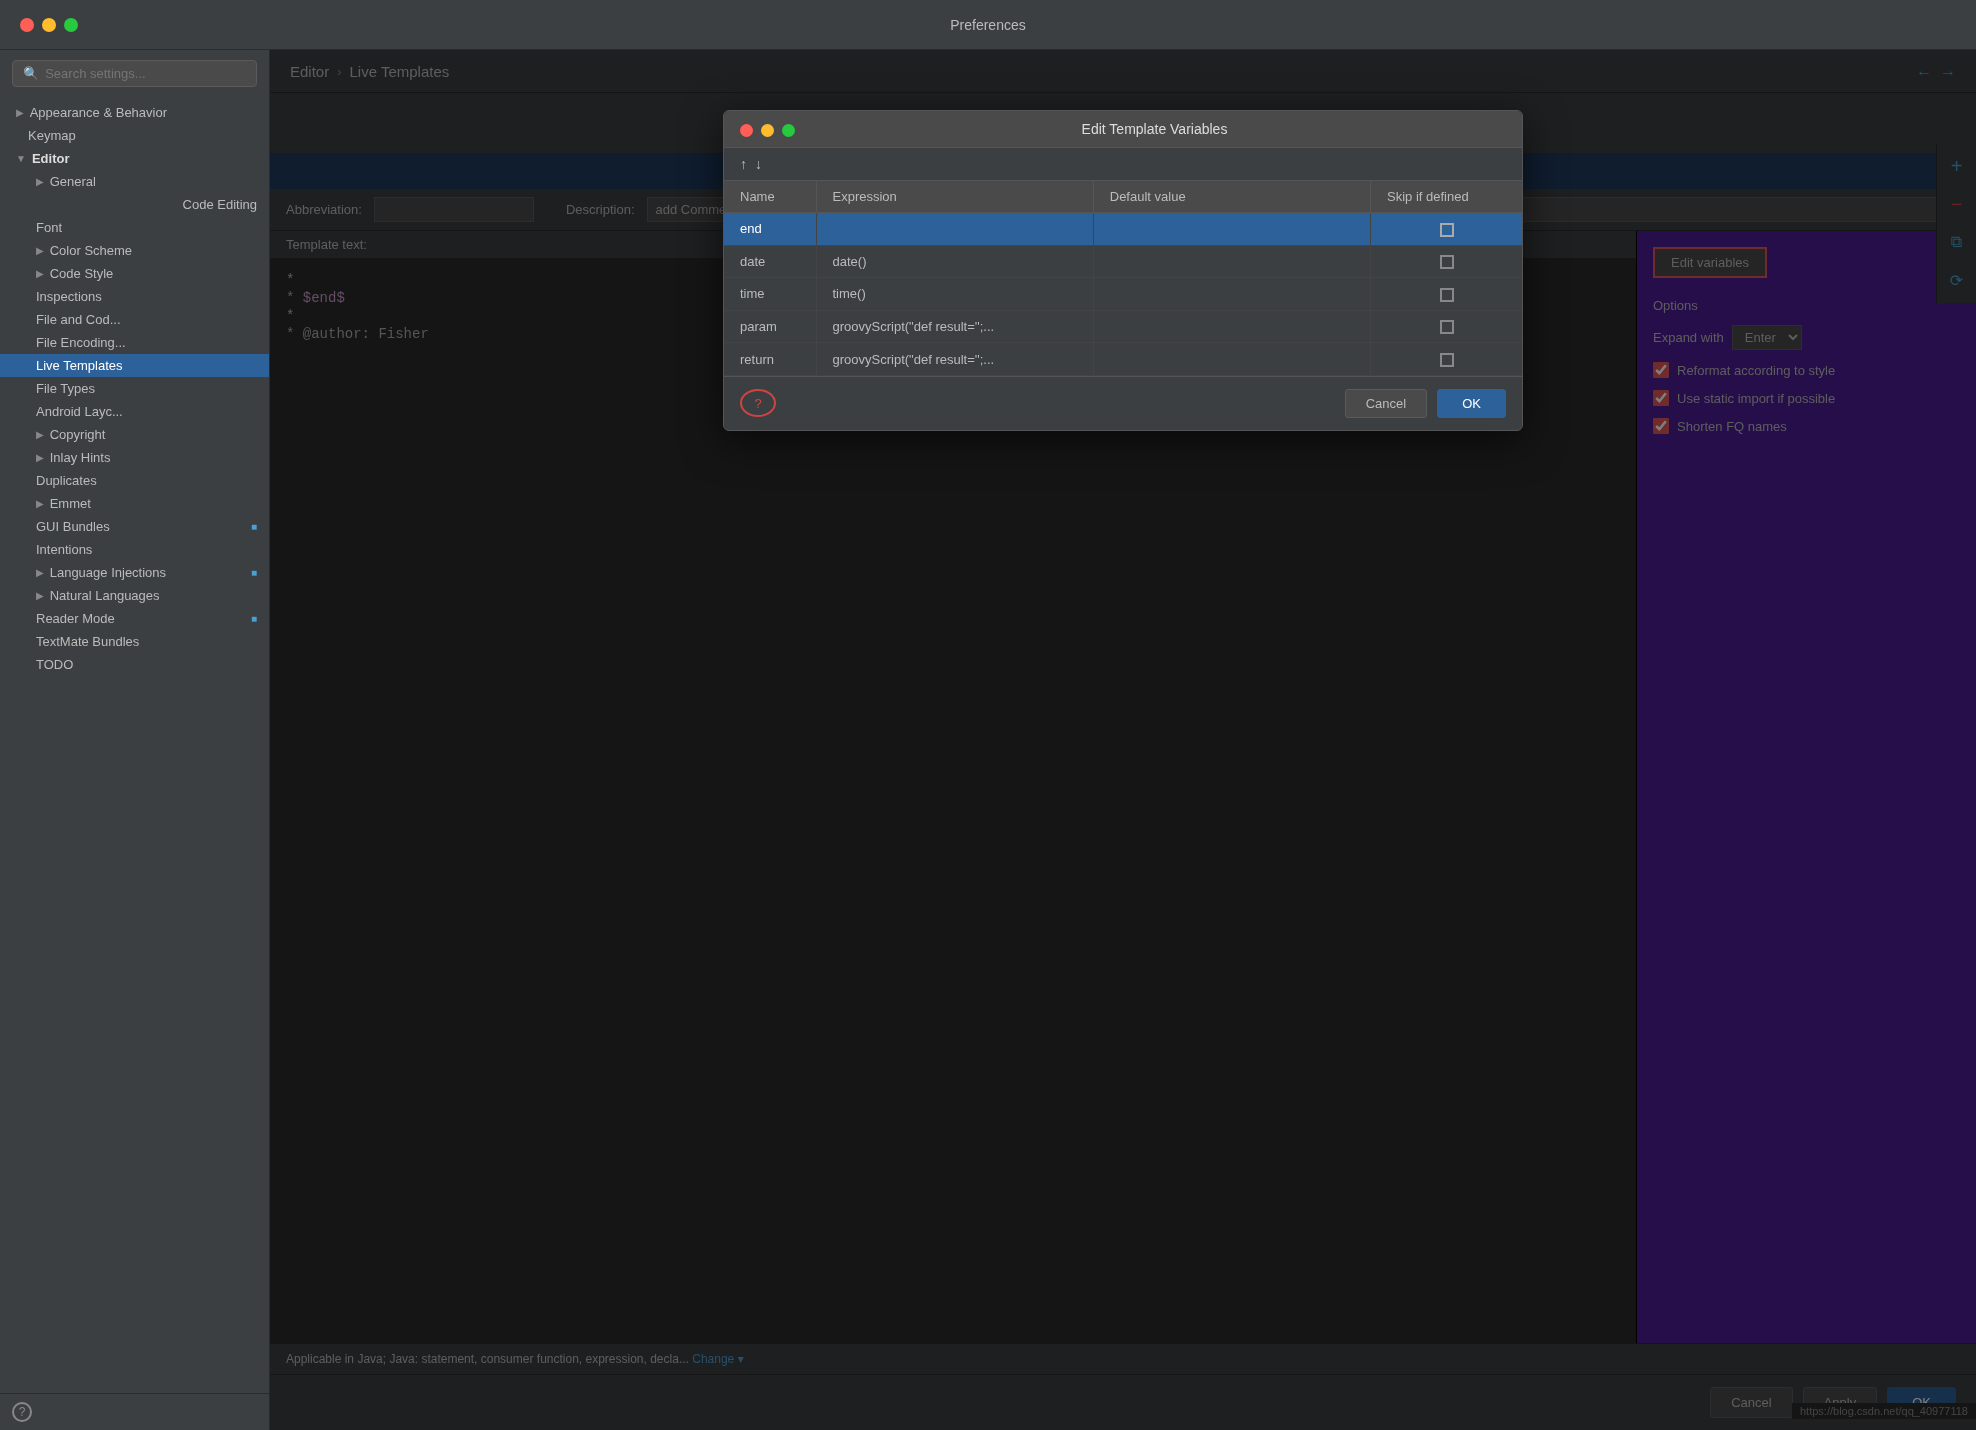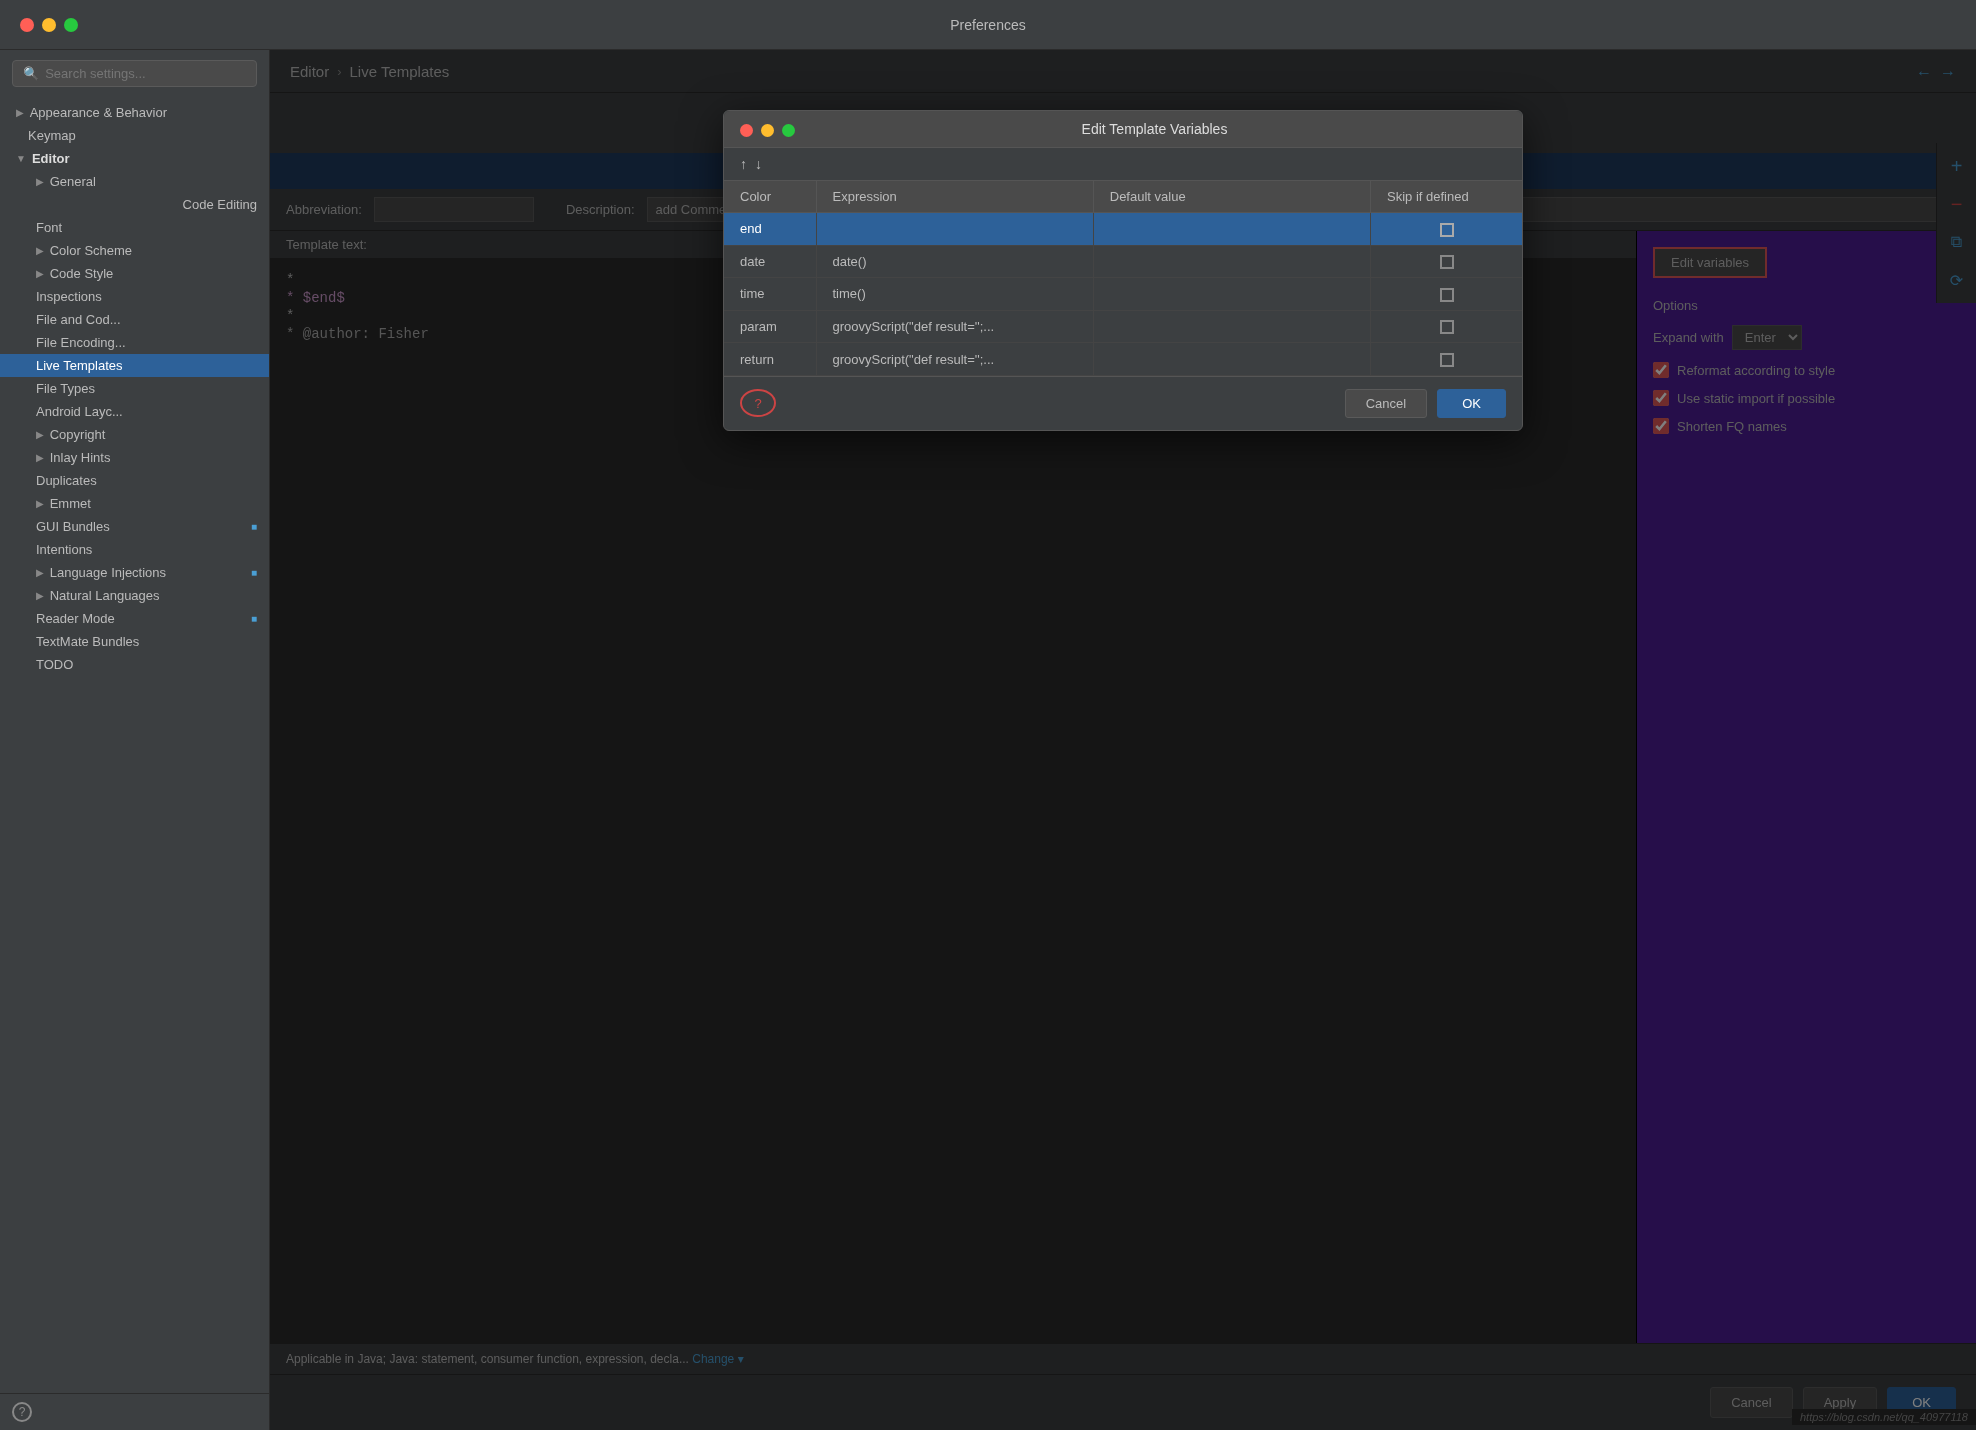--- a/index.html
+++ b/index.html
@@ -320,27 +320,26 @@
       color: #fff;
       padding: 7px 24px;
       font-size: 13px;
       cursor: pointer;
       border-radius: 3px;
     }
 
     
     .url-bar {
       position: absolute;
-      bottom: 5px;
+      bottom: 11px;
       right: 0;
       background: #2b2b2b;
       color: #888;
       font-size: 11px;
       padding: 2px 8px;
-      font-style: italic;
     }
 
     
     .modal-overlay {
       position: absolute;
       top: 0;
       left: 0;
       right: 0;
       bottom: 0;
       background: rgba(0,0,0,0.5);
@@ -696,21 +695,21 @@
 
         <div class="modal-toolbar">
           <button style="color:#bbb; font-size:14px; background:transparent; border:none; cursor:pointer;">↑</button>
           <button style="color:#bbb; font-size:14px; background:transparent; border:none; cursor:pointer;">↓</button>
         </div>
 
         <div class="modal-table-container">
           <table class="modal-table">
             <thead>
               <tr>
-                <th>Color</th>
+                <th>Name</th>
                 <th>Expression</th>
                 <th>Default value</th>
                 <th>Skip if defined</th>
               </tr>
             </thead>
             <tbody>
               <tr class="selected">
                 <td>end</td>
                 <td><input type="text" style="background: rgb(45, 97, 153); border: none; color: rgb(255, 255, 255); width: 100%; font-size: 13px;" value=""></td>
                 <td><input type="text" style="background: rgb(45, 97, 153); border: none; color: rgb(255, 255, 255); width: 100%; font-size: 13px;" value=""></td>

